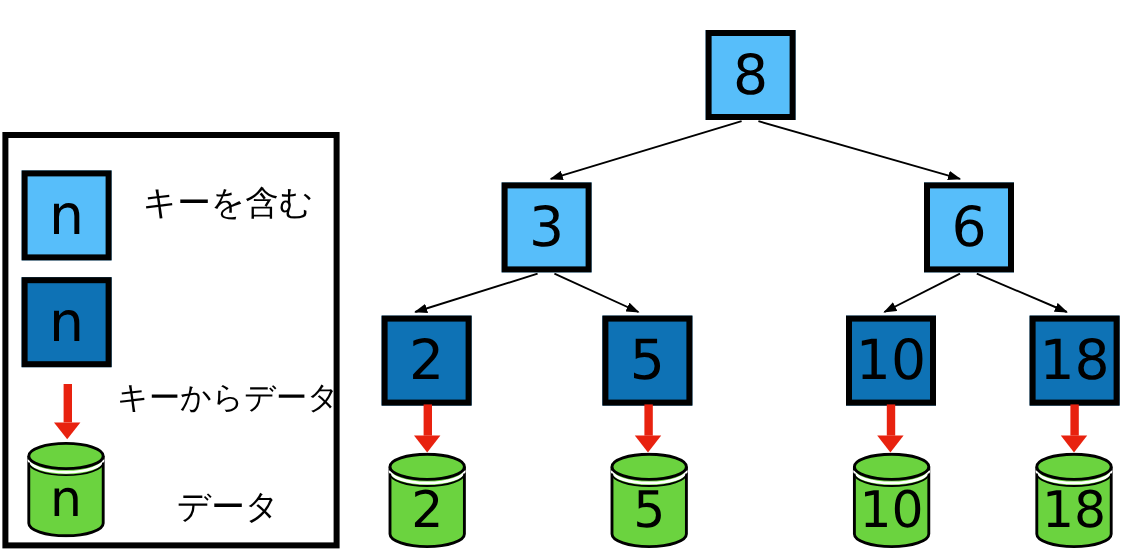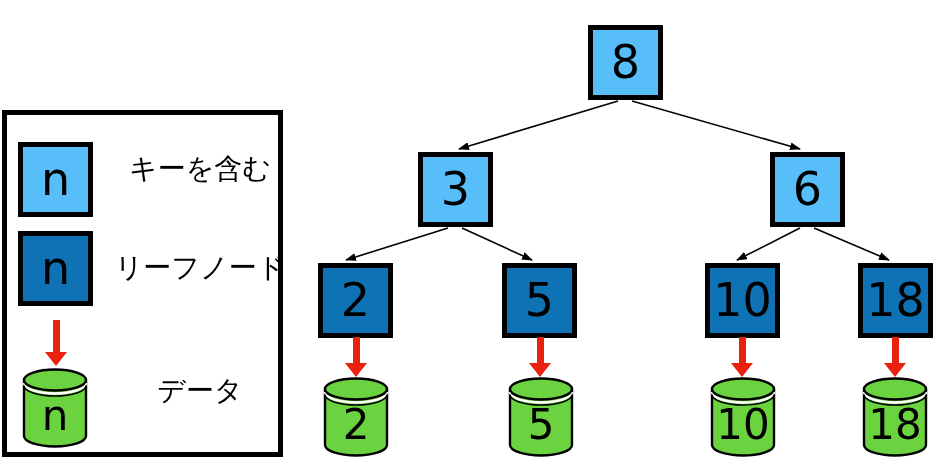--- a/index.html
+++ b/index.html
@@ -53,21 +53,21 @@
 
   
   .legend {
     position: absolute; left: 2px; top: 110px;
     width: 281px; height: 347px;
     border: 5px solid var(--outline, #000);
     background: #ffffff;
   }
   .lg-label {
     position: absolute; text-align: center;
-    font-size: 28px; line-height: 42px; white-space: nowrap; margin-left: 10px;
+    font-size: 28px; line-height: 42px; white-space: nowrap;
   }
 </style>
 </head>
 <body>
 
 <div class="canvas">
 
   <svg class="edges" width="940" height="466">
     <defs>
       <marker id="ah" markerWidth="12" markerHeight="8" refX="10" refY="4" orient="auto" markerUnits="userSpaceOnUse">
@@ -87,39 +87,39 @@
     <div class="sq key" style="left:11px;top:27px">
       <span class="nv">n</span>
     </div>
     <div class="lg-label" style="left:93px;top:33px;width:180px">
       <span style="display:block">キーを含む</span>
     </div>
 
     <div class="sq leaf" style="left:11px;top:116px">
       <span class="nv">n</span>
     </div>
-    <div class="lg-label" style="left:88px;top:137px;width:190px;line-height:32px">リーフノード</div>
 
     <div class="red-arrow" style="left:38px;top:205px">
       <div class="shaft" style="height:32px"></div>
       <div class="head"></div>
     </div>
     <div class="lg-label" style="left:88px;top:197px;width:190px;line-height:40px;font-size:26px">
+      <span style="display:block">キーからデータ</span>
     </div>
 
     <div class="cyl" style="left:15px;top:253px">
       <svg viewBox="0 0 66 80" width="66" height="80">
         <path class="cylfill" d="M2,12 L2,68 A31,10.5 0 0 0 64,68 L64,12"></path>
         <path class="rim-gap" d="M2,15 A31,10.5 0 0 0 64,15"></path>
         <path class="rim-line" d="M2,17.5 A31,10.5 0 0 0 64,17.5"></path>
         <ellipse class="cylfill" cx="33" cy="12" rx="31" ry="10.5"></ellipse>
       </svg>
       <div class="val">n</div>
     </div>
-    <div class="lg-label" style="left:88px;top:259px;width:190px;line-height:34px">データ</div>
+    <div class="lg-label" style="left:88px;top:291px;width:190px;line-height:34px">データ</div>
 
   </div>
 
   <div class="sq key" style="left:588px;top:25px">
     <span class="nv">8</span>
   </div>
 
   <div class="sq key" style="left:418px;top:152px">
     <span class="nv">3</span>
   </div>

